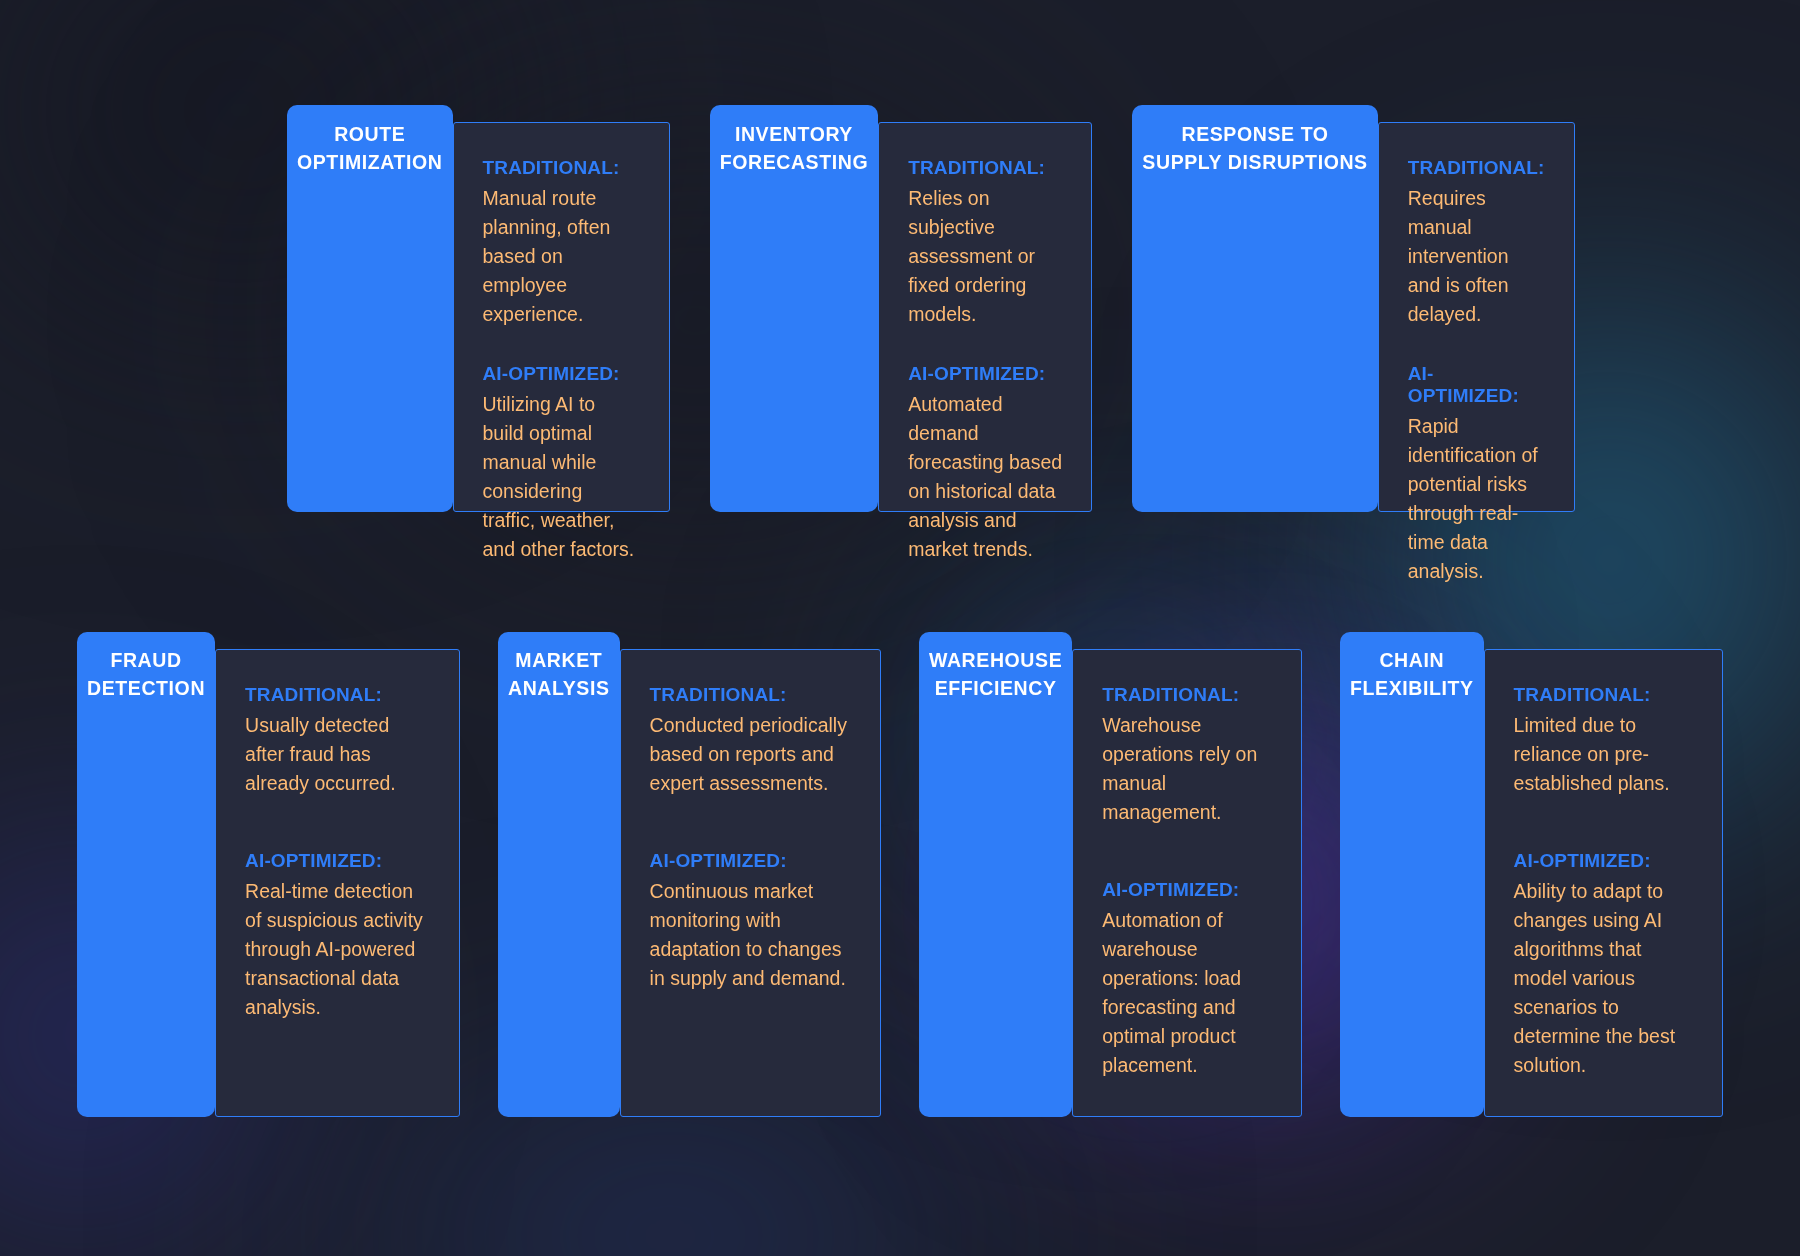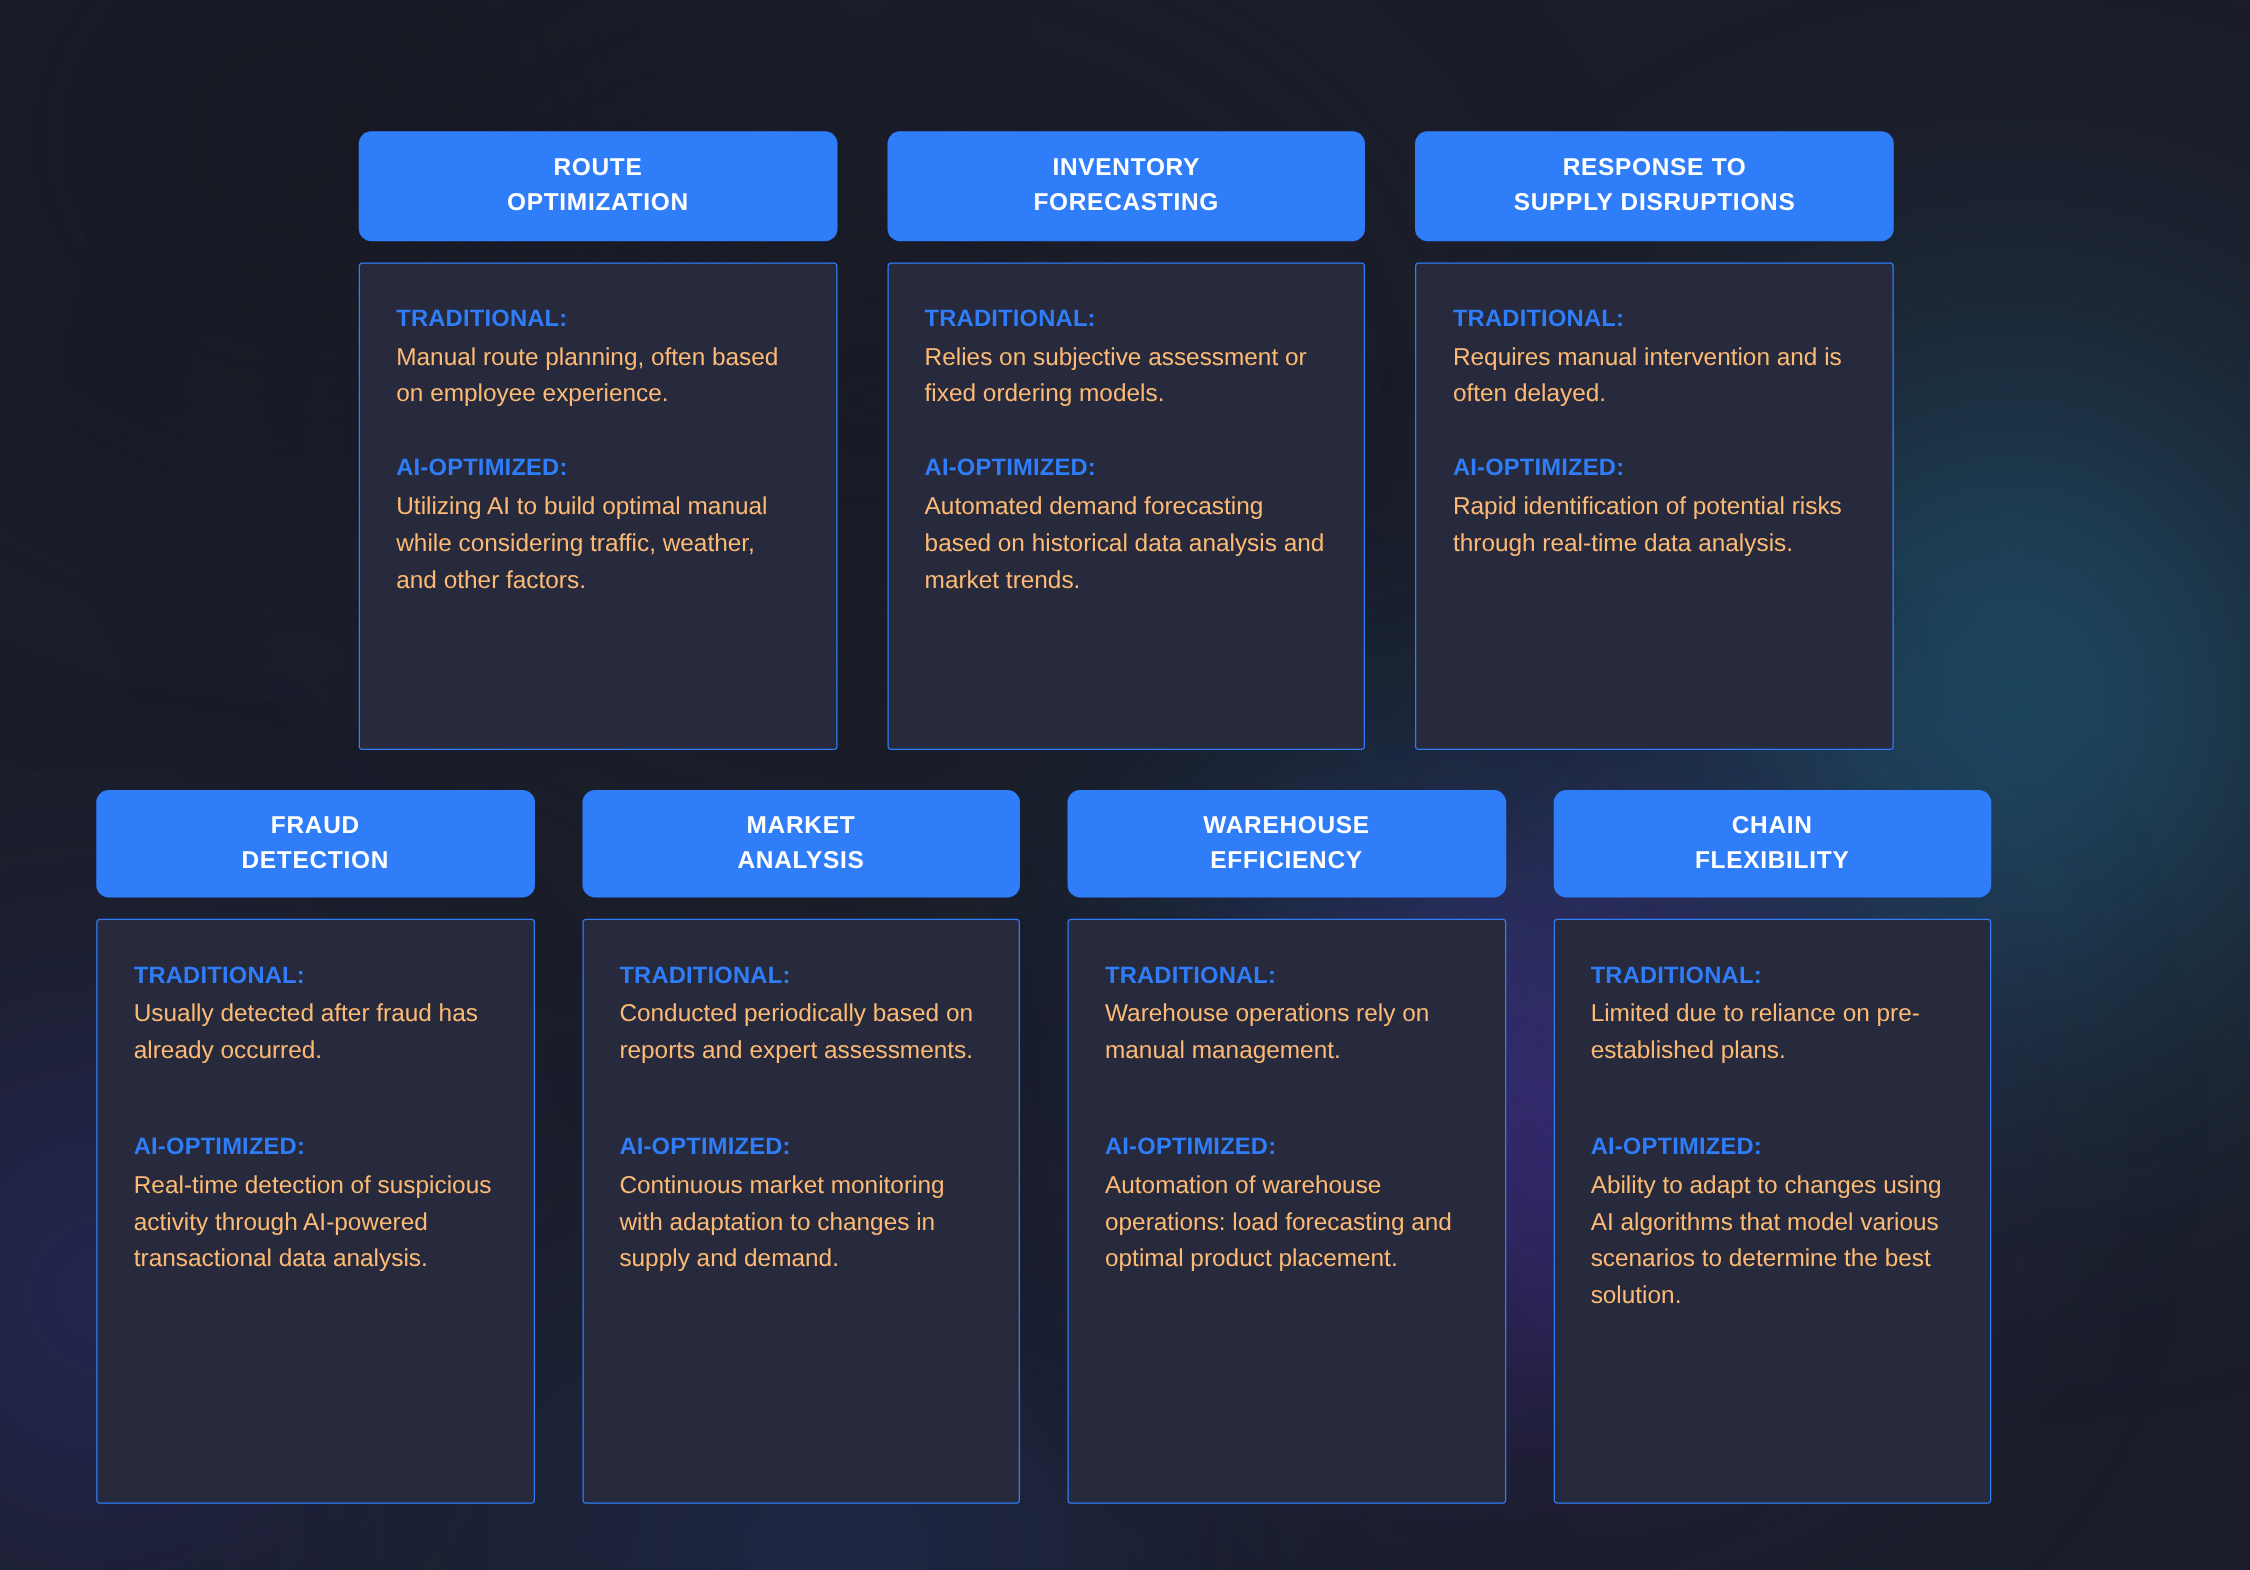--- a/index.html
+++ b/index.html
@@ -74,23 +74,23 @@
   #board {
     position: absolute;
     inset: 0;
   }
 
   .row {
     position: absolute;
     display: flex;
   }
   #row-1 { left: 287px; top: 105px; width: 1228px; gap: 40px; }
-  #row-2 { left: 77px; top: 632px; width: 1516px; gap: 38px; }
-
-  .column { flex: 1 1 0; display: flex; flex-direction: column; min-width: 0; }
+  #row-2 { left: 77px; top: 632px; width: 1646px; gap: 38px; }
+
+  .column { flex: 1 1 0; display: flex; flex-direction: row; min-width: 0; }
 
   
   .card-header {
     background: #2f7df8;
     border-radius: 10px;
     color: #ffffff;
     text-align: center;
     font-size: 19.5px;
     font-weight: bold;
     letter-spacing: 0.6px;

